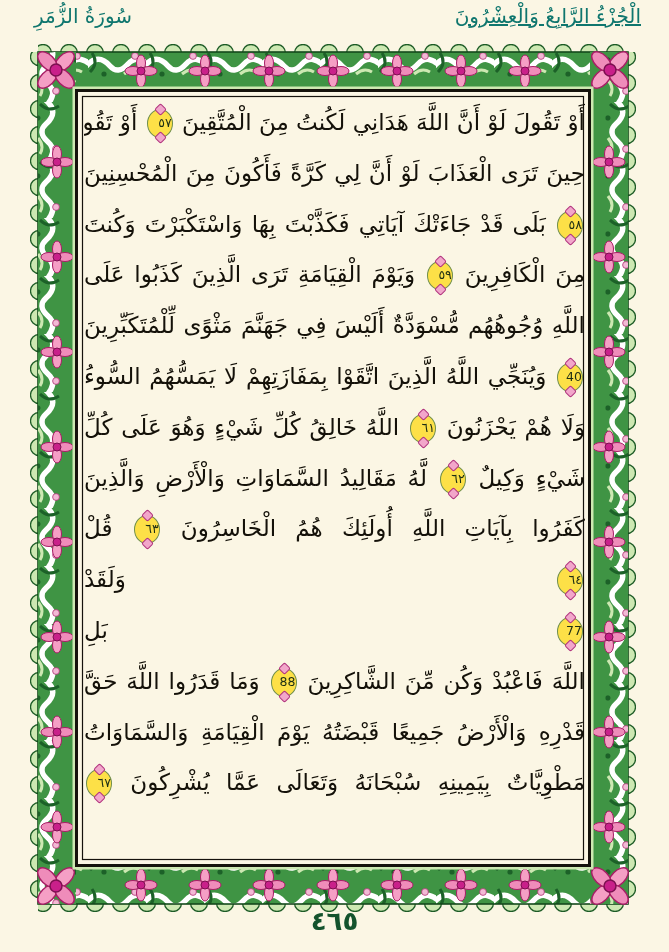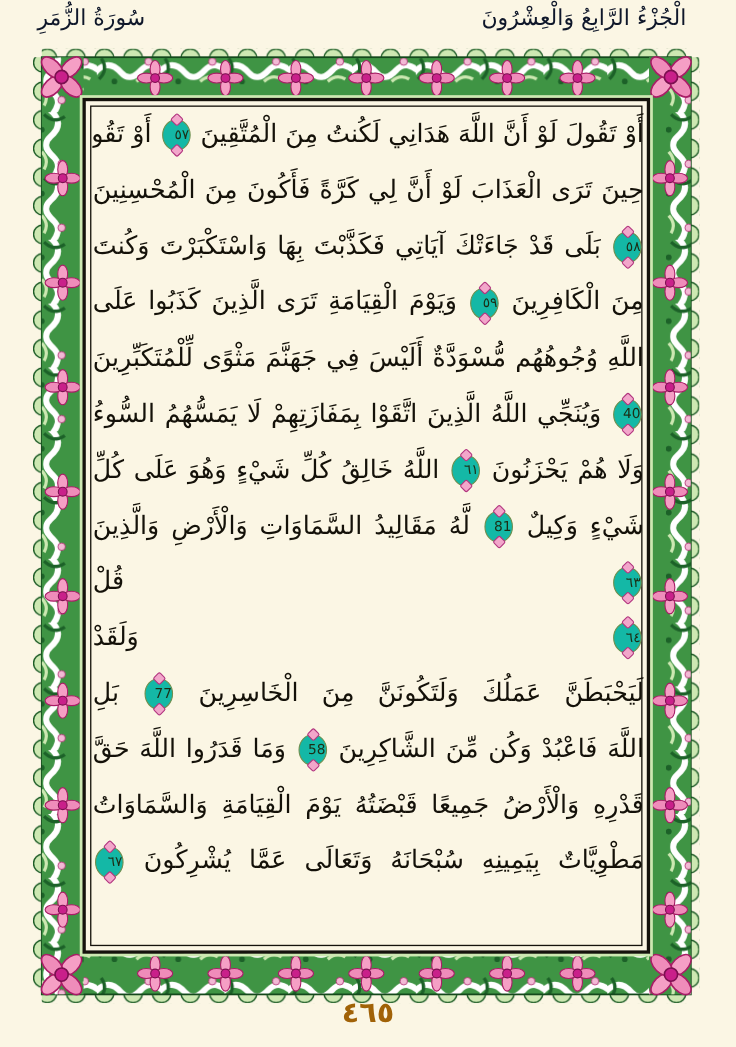--- a/index.html
+++ b/index.html
@@ -8,61 +8,61 @@
     background:#f6f1de;
     font-family:"DejaVu Sans", sans-serif;
     overflow:hidden;
   }
   .page{
     position:relative;width:669px;height:952px;
     background:#fbf6e4;color:#17140f;
   }
   
   .hdr{
-    position:absolute;top:4px;font-size:20px;color:#0f172a;
+    position:absolute;top:4px;font-size:20px;color:#0f766e;
     direction:rtl;white-space:nowrap;
   }
-  .hdr-juz{right:45px;}
+  .hdr-juz{right:28px;text-decoration:underline;}
   .hdr-surah{left:34px;}
   
   .frame-wrap{position:absolute;left:30px;top:44px;width:606px;height:868px;}
   
   .text-area{
     position:absolute;left:84px;top:97px;width:501px;height:762px;
     direction:rtl;overflow:hidden;
   }
   .qline{
     height:50.8px;line-height:50.8px;
     text-align:justify;text-align-last:justify;
     font-size:23px;color:#141109;white-space:nowrap;
   }
   .qtext{letter-spacing:0px;}
   .ayah{
     display:inline-block;position:relative;vertical-align:middle;
     width:26px;height:29px;line-height:27px;
-    background:#14b8a6;
+    background:#fde047;
     border:1.6px solid #6f8f4e;border-radius:50%;
     box-sizing:border-box;text-align:center;
     margin:0 2px;
   }
   .ayah::before,.ayah::after{
     content:"";position:absolute;left:8px;width:7px;height:7px;
     background:#f2a6ca;border:1px solid #b2357f;border-radius:2px;
     transform:rotate(45deg);
   }
   .ayah::before{top:-5px;}
   .ayah::after{bottom:-5px;}
   .anum{
     display:block;font-size:12.5px;color:#1c2d14;line-height:26px;
     font-family:"DejaVu Sans", sans-serif;
   }
   
   .page-num{
     position:absolute;left:0;right:0;top:906px;text-align:center;
-    font-size:26px;font-weight:bold;color:#a16207;letter-spacing:3px;
+    font-size:26px;font-weight:bold;color:#14532d;letter-spacing:3px;
   }
 </style>
 </head>
 <body>
 
 <div class="page">
 
   <div class="hdr hdr-juz">الْجُزْءُ الرَّابِعُ وَالْعِشْرُونَ</div>
   <div class="hdr hdr-surah">سُورَةُ الزُّمَرِ</div>
 
@@ -159,23 +159,23 @@
   </div>
 
   <div class="text-area">
       <div class="qline"><span class="qtext">أَوْ تَقُولَ لَوْ أَنَّ اللَّهَ هَدَانِي لَكُنتُ مِنَ الْمُتَّقِينَ</span> <span class="ayah"><span class="anum">٥٧</span></span> <span class="qtext">أَوْ تَقُولَ</span> </div>
       <div class="qline"><span class="qtext">حِينَ تَرَى الْعَذَابَ لَوْ أَنَّ لِي كَرَّةً فَأَكُونَ مِنَ الْمُحْسِنِينَ</span> </div>
       <div class="qline"><span class="ayah"><span class="anum">٥٨</span></span> <span class="qtext">بَلَى قَدْ جَاءَتْكَ آيَاتِي فَكَذَّبْتَ بِهَا وَاسْتَكْبَرْتَ وَكُنتَ</span> </div>
       <div class="qline"><span class="qtext">مِنَ الْكَافِرِينَ</span> <span class="ayah"><span class="anum">٥٩</span></span> <span class="qtext">وَيَوْمَ الْقِيَامَةِ تَرَى الَّذِينَ كَذَبُوا عَلَى</span> </div>
       <div class="qline"><span class="qtext">اللَّهِ وُجُوهُهُم مُّسْوَدَّةٌ أَلَيْسَ فِي جَهَنَّمَ مَثْوًى لِّلْمُتَكَبِّرِينَ</span> </div>
       <div class="qline"><span class="ayah"><span class="anum">40</span></span> <span class="qtext">وَيُنَجِّي اللَّهُ الَّذِينَ اتَّقَوْا بِمَفَازَتِهِمْ لَا يَمَسُّهُمُ السُّوءُ</span> </div>
       <div class="qline"><span class="qtext">وَلَا هُمْ يَحْزَنُونَ</span> <span class="ayah"><span class="anum">٦١</span></span> <span class="qtext">اللَّهُ خَالِقُ كُلِّ شَيْءٍ وَهُوَ عَلَى كُلِّ</span> </div>
-      <div class="qline"><span class="qtext">شَيْءٍ وَكِيلٌ</span> <span class="ayah"><span class="anum">81</span></span> <span class="qtext">لَّهُ مَقَالِيدُ السَّمَاوَاتِ وَالْأَرْضِ وَالَّذِينَ</span> </div>
-      <div class="qline"> <span class="ayah"><span class="anum">٦٣</span></span> <span class="qtext">قُلْ</span> </div>
+      <div class="qline"><span class="qtext">شَيْءٍ وَكِيلٌ</span> <span class="ayah"><span class="anum">٦٢</span></span> <span class="qtext">لَّهُ مَقَالِيدُ السَّمَاوَاتِ وَالْأَرْضِ وَالَّذِينَ</span> </div>
+      <div class="qline"><span class="qtext">كَفَرُوا بِآيَاتِ اللَّهِ أُولَئِكَ هُمُ الْخَاسِرُونَ</span> <span class="ayah"><span class="anum">٦٣</span></span> <span class="qtext">قُلْ</span> </div>
       <div class="qline"> <span class="ayah"><span class="anum">٦٤</span></span> <span class="qtext">وَلَقَدْ</span> </div>
-      <div class="qline"><span class="qtext">لَيَحْبَطَنَّ عَمَلُكَ وَلَتَكُونَنَّ مِنَ الْخَاسِرِينَ</span> <span class="ayah"><span class="anum">77</span></span> <span class="qtext">بَلِ</span> </div>
-      <div class="qline"><span class="qtext">اللَّهَ فَاعْبُدْ وَكُن مِّنَ الشَّاكِرِينَ</span> <span class="ayah"><span class="anum">58</span></span> <span class="qtext">وَمَا قَدَرُوا اللَّهَ حَقَّ</span> </div>
+      <div class="qline"> <span class="ayah"><span class="anum">77</span></span> <span class="qtext">بَلِ</span> </div>
+      <div class="qline"><span class="qtext">اللَّهَ فَاعْبُدْ وَكُن مِّنَ الشَّاكِرِينَ</span> <span class="ayah"><span class="anum">88</span></span> <span class="qtext">وَمَا قَدَرُوا اللَّهَ حَقَّ</span> </div>
       <div class="qline"><span class="qtext">قَدْرِهِ وَالْأَرْضُ جَمِيعًا قَبْضَتُهُ يَوْمَ الْقِيَامَةِ وَالسَّمَاوَاتُ</span> </div>
       <div class="qline"><span class="qtext">مَطْوِيَّاتٌ بِيَمِينِهِ سُبْحَانَهُ وَتَعَالَى عَمَّا يُشْرِكُونَ</span> <span class="ayah"><span class="anum">٦٧</span></span> </div>
     </div>
 
   <div class="page-num">٤٦٥</div>
 </div>
 
 </body></html>

